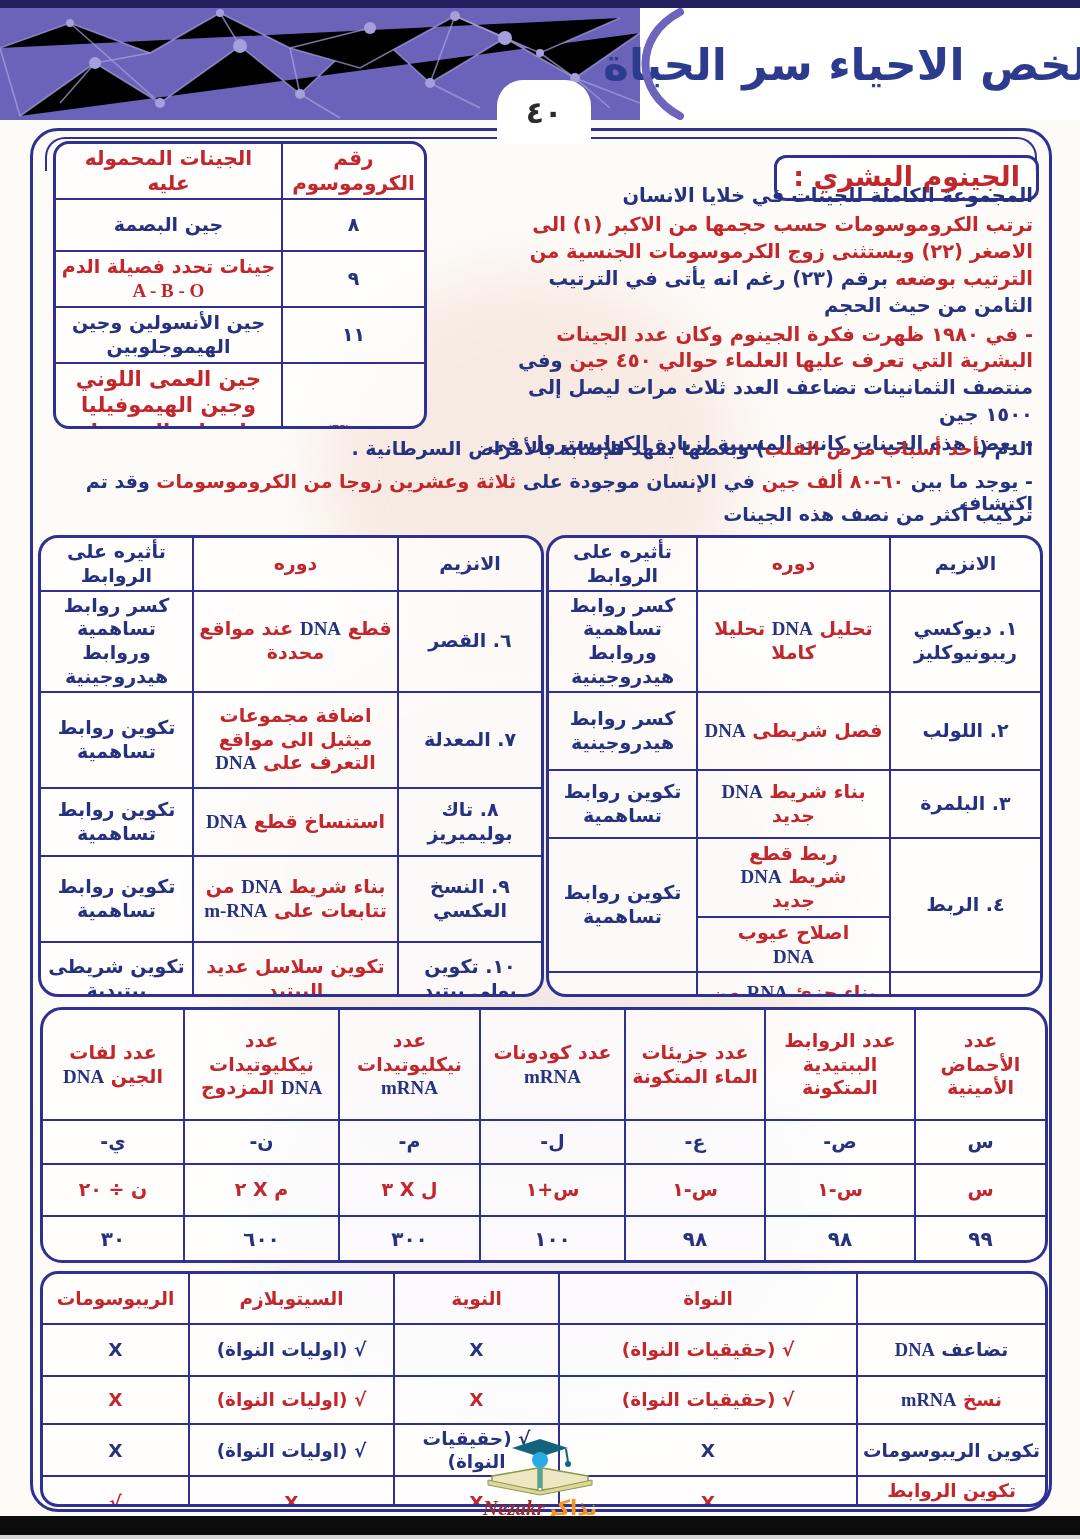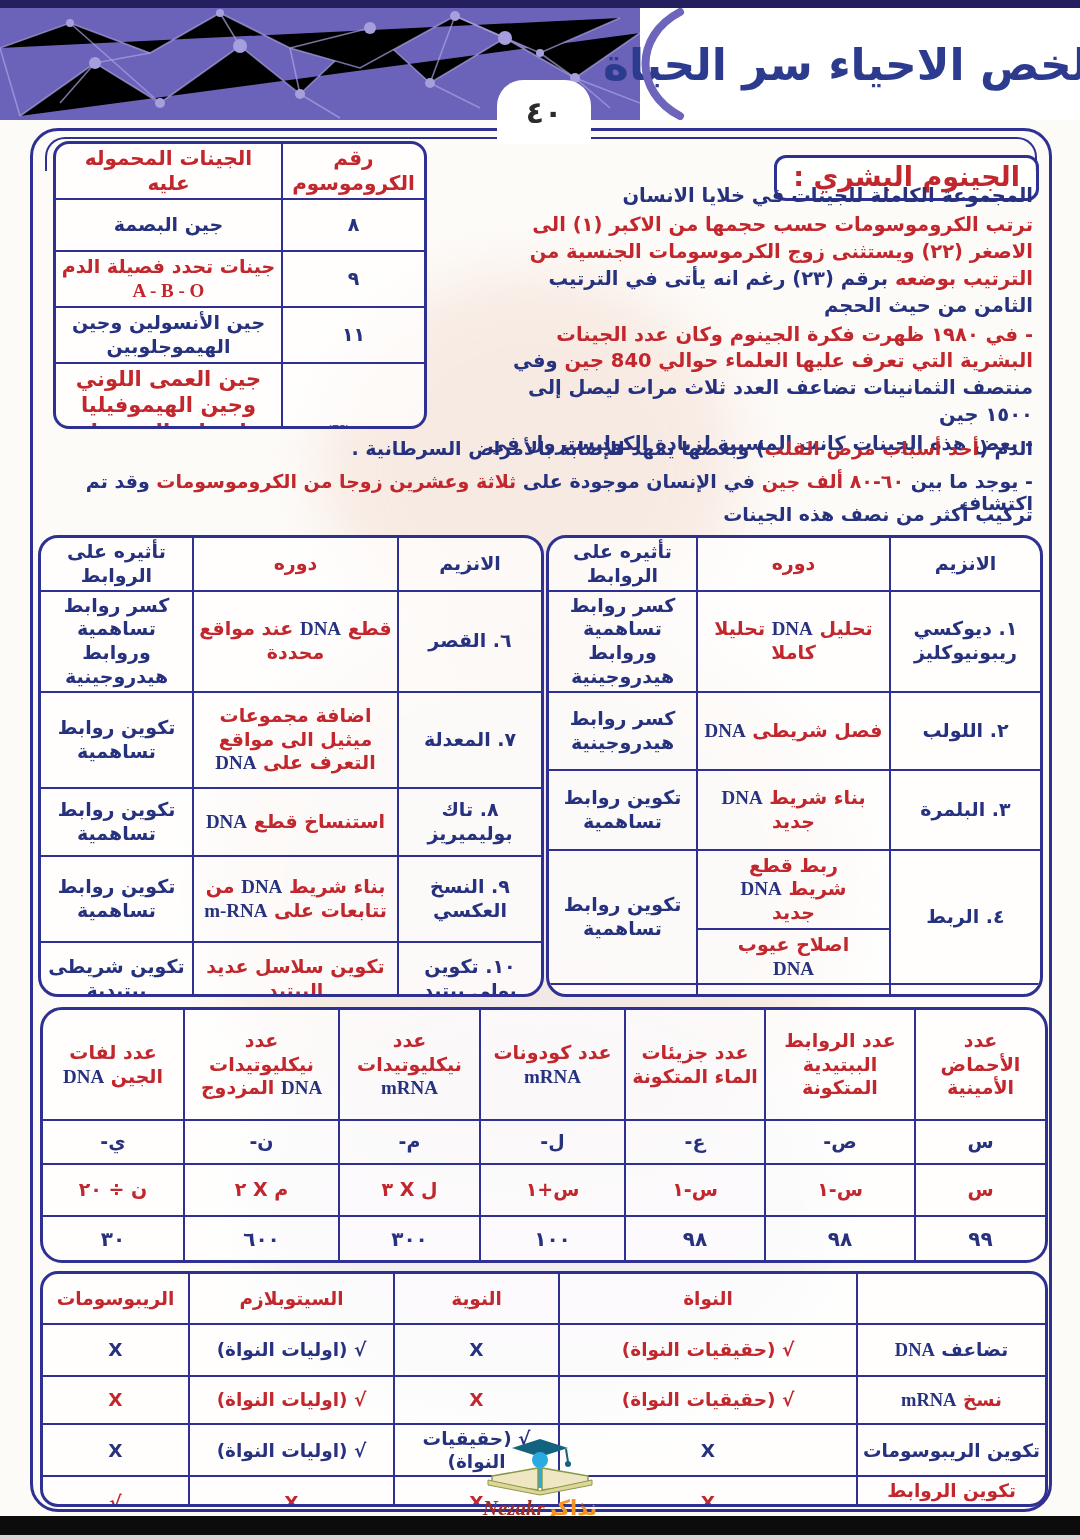--- a/index.html
+++ b/index.html
@@ -122,21 +122,21 @@
   <div class="blob blob2"></div>
   <div class="blob blob3"></div>
 
   <div class="frame">
     <div class="frame-topline"></div>
 
     <div class="genome-box">الجينوم البشري :</div>
     <div class="intro">
       <p><span class="seg-navy">المجموعة الكاملة للجينات في خلايا الانسان</span></p>
       <p><span class="seg-red">ترتب الكروموسومات حسب حجمها من الاكبر (١) الى الاصغر (٢٢) ويستثنى زوج الكرموسومات الجنسية من الترتيب بوضعه </span><span class="seg-navy">برقم (٢٣) رغم انه يأتى في الترتيب الثامن من حيث الحجم</span></p>
-      <p><span class="seg-red">-  في ١٩٨٠ ظهرت فكرة الجينوم وكان عدد الجينات البشرية التي تعرف عليها العلماء حوالي 840 جين </span><span class="seg-navy">وفي منتصف الثمانينات تضاعف العدد ثلاث مرات ليصل إلى ١٥٠٠ جين</span></p>
+      <p><span class="seg-red">-  في ١٩٨٠ ظهرت فكرة الجينوم وكان عدد الجينات البشرية التي تعرف عليها العلماء حوالي ٤٥٠ جين </span><span class="seg-navy">وفي منتصف الثمانينات تضاعف العدد ثلاث مرات ليصل إلى ١٥٠٠ جين</span></p>
       <p><span class="seg-navy">-  بعض هذه الجينات كانت المسببة لزيادة الكوليسترول في</span></p>
     </div>
     <div class="wide-line wl1"><span class="seg-navy">الدم (</span><span class="seg-red">أحد أسباب مرض القلب</span><span class="seg-navy">) وبعضها يمهد للإصابة بالأمراض السرطانية .</span></div>
     <div class="wide-line wl2"><span class="seg-navy">-  يوجد ما بين </span><span class="seg-red">٦٠-٨٠ ألف جين</span><span class="seg-navy"> في الإنسان موجودة على </span><span class="seg-red">ثلاثة وعشرين زوجا من الكروموسومات</span><span class="seg-navy"> وقد تم اكتشاف</span></div>
     <div class="wide-line wl3"><span class="seg-navy">تركيب أكثر من نصف هذه الجينات</span></div>
 
     <div class="twrap chrom-wrap">
       <table>
         <colgroup>
             <col style="width:142px">
@@ -183,21 +183,21 @@
         <tr style="height:86px">
           <td><span class="seg-navy">١. ديوكسي ريبونيوكليز</span></td>
           <td><span class="seg-red">تحليل </span><span class="seg-en">DNA</span><span class="seg-red"> تحليلا كاملا</span></td>
           <td>كسر روابط تساهمية وروابط هيدروجينية</td>
         </tr>
         <tr style="height:78px">
           <td><span class="seg-navy">٢. اللولب</span></td>
           <td><span class="seg-red">فصل شريطى </span><span class="seg-en">DNA</span></td>
           <td>كسر روابط هيدروجينية</td>
         </tr>
-        <tr style="height:80px">
+        <tr style="height:68px">
           <td><span class="seg-navy">٣. البلمرة</span></td>
           <td><span class="seg-red">بناء شريط </span><span class="seg-en">DNA</span><span class="seg-red"> جديد</span></td>
           <td>تكوين روابط تساهمية</td>
         </tr>
         <tr style="height:88px">
           <td><span class="seg-navy">٤. الربط</span></td>
           <td class="split-cell">
             <div class="half top"><span class="seg-red">ربط قطع شريط </span><span class="seg-en">DNA</span><span class="seg-red"> جديد</span></div>
             <div class="half"><span class="seg-red">اصلاح عيوب </span><span class="seg-en">DNA</span></div>
           </td>

